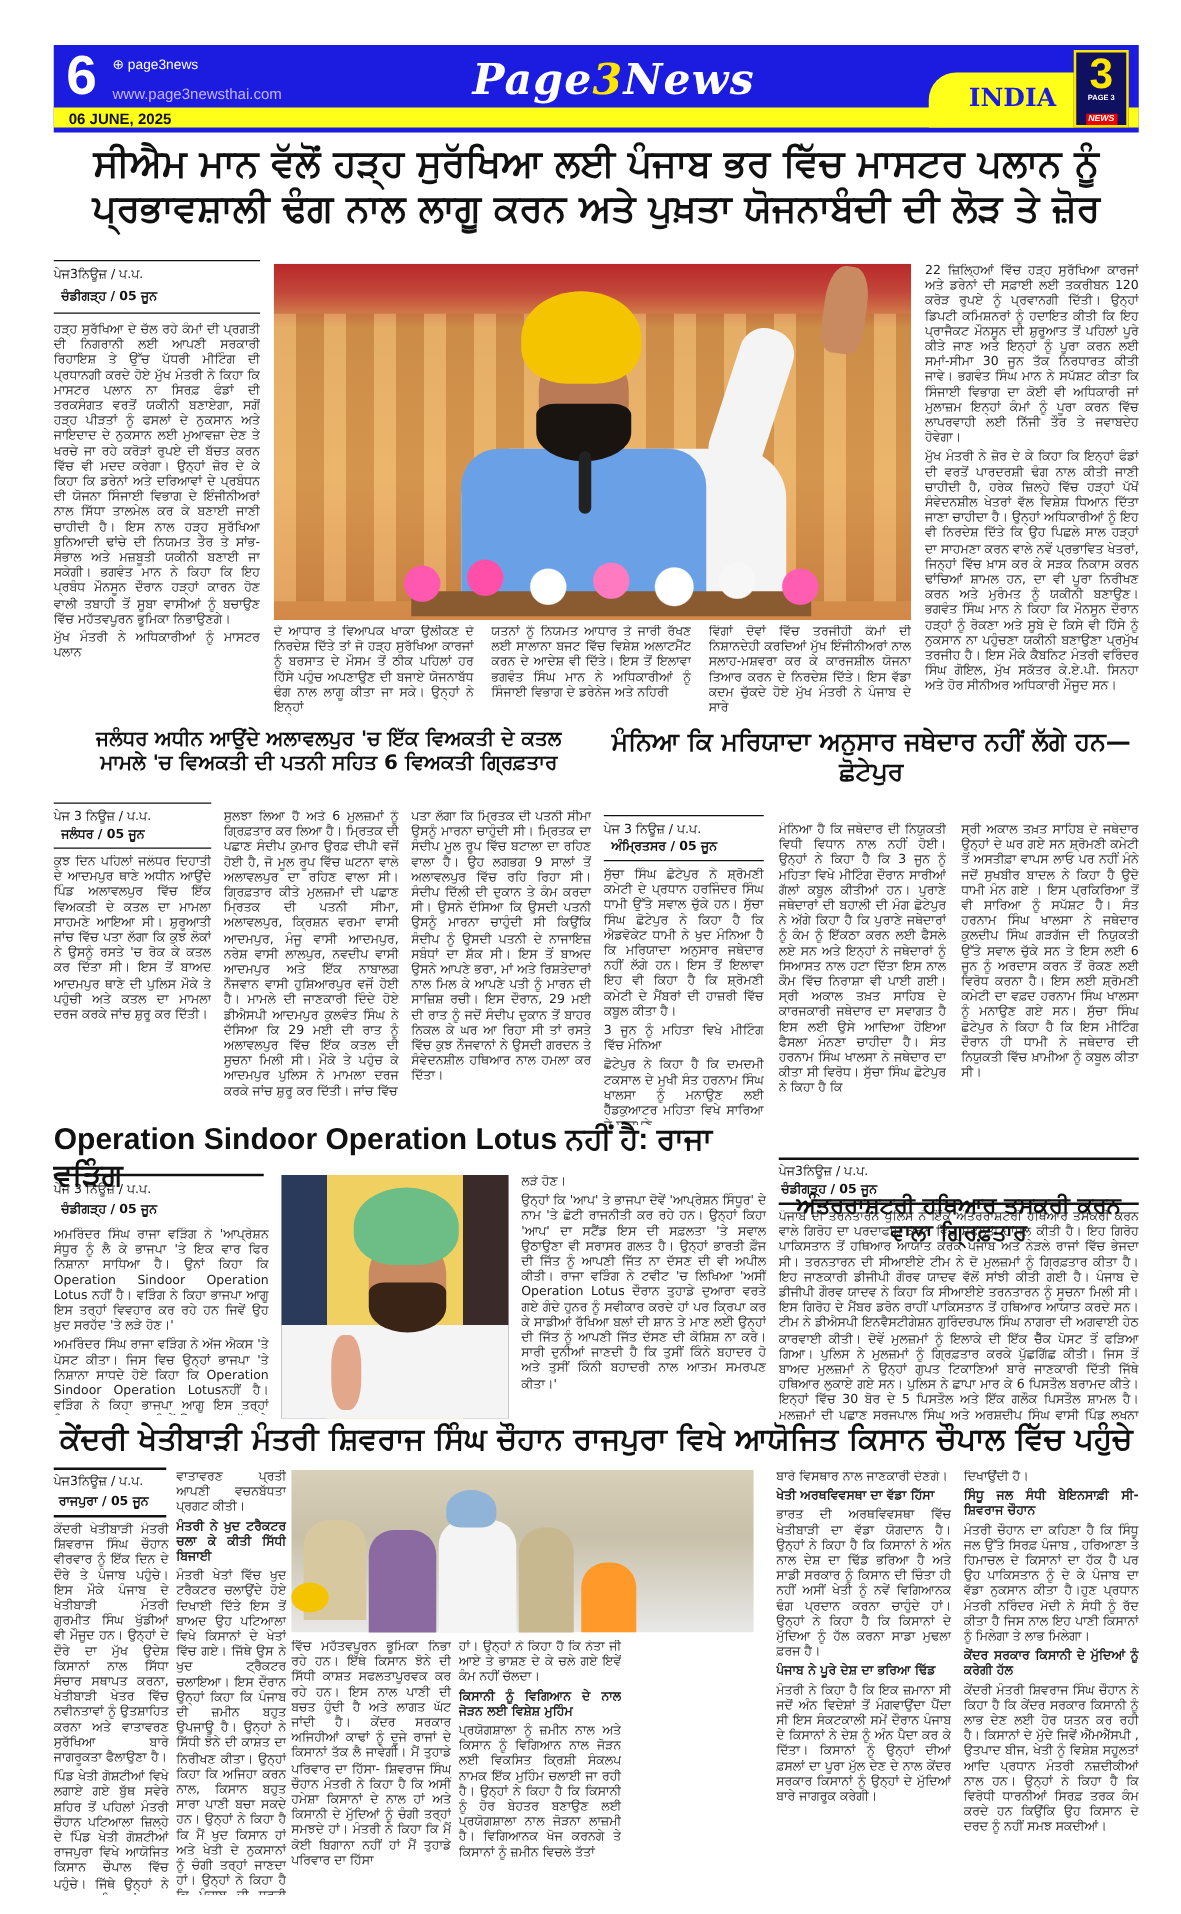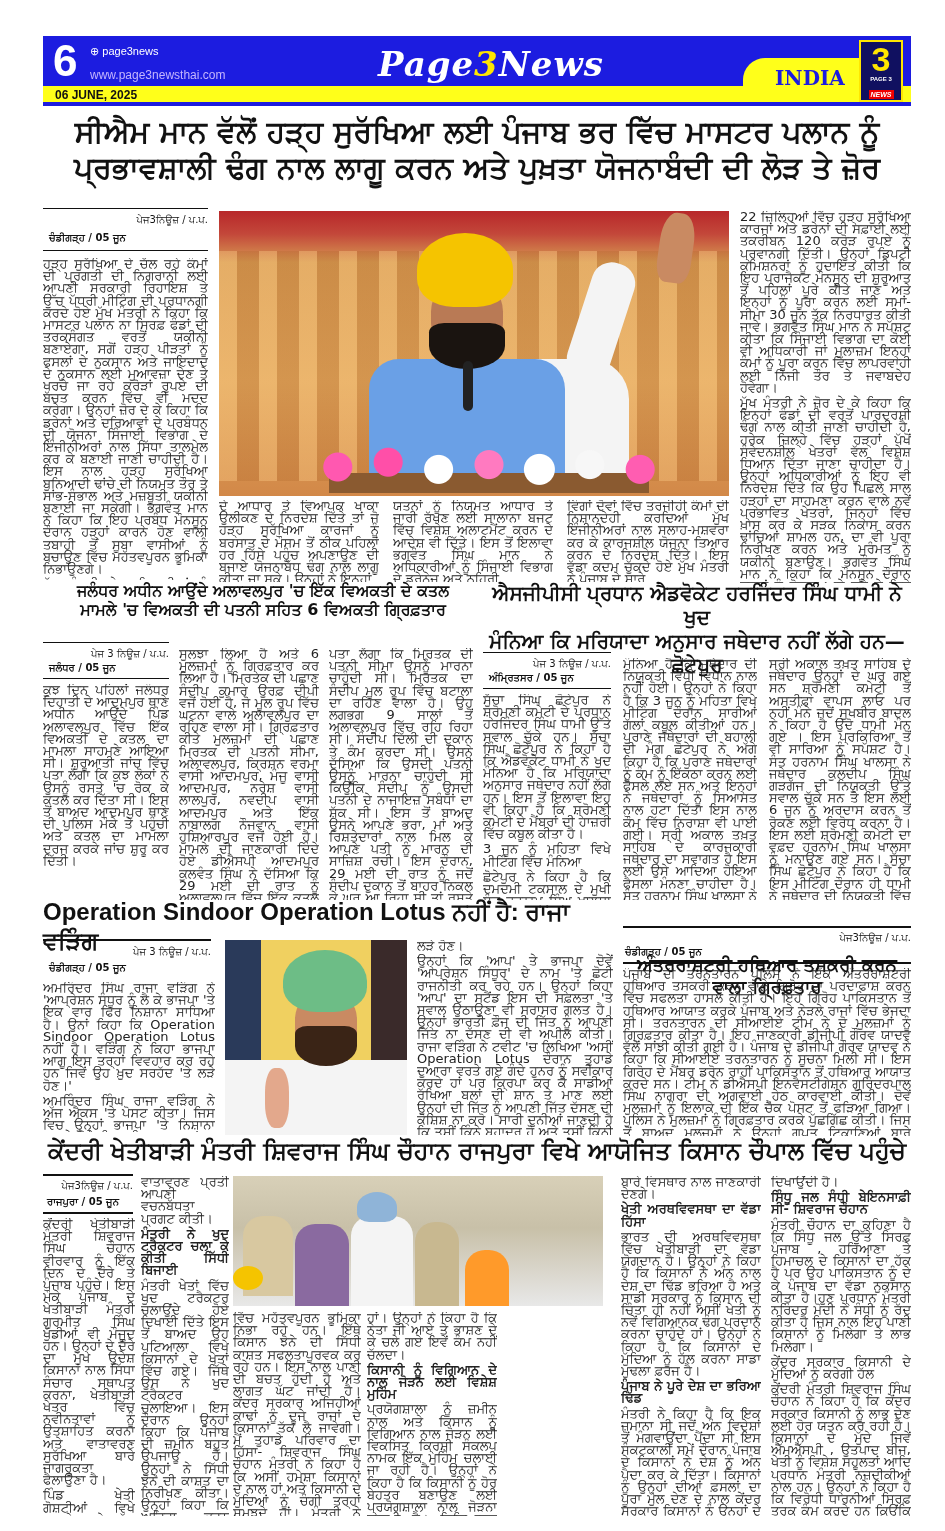--- a/index.html
+++ b/index.html
@@ -18,23 +18,23 @@
 .india{position:absolute;left:732px;top:30px;font:bold 20px "DejaVu Serif",serif;color:#1c1ce0}
 .logo{position:absolute;left:816px;top:4px;width:44px;height:62px;background:#101060;border:2px solid #ffe600;text-align:center}
 .logo .l3{font:bold 34px "Liberation Sans",sans-serif;color:#ffe600;line-height:34px}
 .logo .lt{font:bold 6px "Liberation Sans",sans-serif;color:#fff}
 .logo .ln{display:inline-block;background:#e00;color:#fff;font:bold italic 7px "Liberation Sans",sans-serif;padding:1px 2px;margin-top:1px}
 
 .hl{position:absolute;font-weight:bold;color:#111;text-align:center;line-height:1.2}
 .main-hl{left:0;top:78px;width:868px;font-size:30px}
 .rule{position:absolute;height:2px;background:#111}
 .thin{position:absolute;height:1px;background:#111}
-.byline{position:absolute;font-size:10px;color:#111;text-align:right}
+.byline{position:absolute;font-size:10px;color:#111;text-align:left}
 .dateline{position:absolute;font-size:10px;color:#111;font-weight:bold}
-.col{position:absolute;font-size:13px;line-height:12.2px;text-align:justify;color:#222;overflow:hidden}
+.col{position:absolute;font-size:10px;line-height:12.2px;text-align:justify;color:#222;overflow:hidden}
 .col p{margin-bottom:3px}
 .photo{position:absolute;overflow:hidden}
 
 .p1bg{position:absolute;inset:0;background:linear-gradient(180deg,#b8282a 0%,#c3473a 8%,#d79a52 18%,#e2a65c 60%,#d28848 100%)}
 .p1curtain{position:absolute;left:0;top:40px;width:100%;height:230px;background:repeating-linear-gradient(90deg,rgba(255,210,140,.35) 0 18px,rgba(170,100,40,.25) 18px 40px)}
 .p1turban{position:absolute;left:198px;top:22px;width:96px;height:74px;background:#f5c400;border-radius:50% 50% 38% 38%}
 .p1face{position:absolute;left:212px;top:70px;width:72px;height:76px;background:#b97a55;border-radius:40% 40% 45% 45%}
 .p1beard{position:absolute;left:210px;top:112px;width:76px;height:46px;background:#1a1410;border-radius:20% 20% 50% 50%}
 .p1shirt{position:absolute;left:150px;top:148px;width:260px;height:120px;background:#f4f4f4;border-radius:40px 40px 0 0}
 .p1jacket{position:absolute;left:150px;top:148px;width:196px;height:120px;background:#6aa0e6;border-radius:30px 30px 0 0}
@@ -124,21 +124,20 @@
   <div class="byline" style="left:0;top:612px;width:126px">ਪੇਜ 3 ਨਿਊਜ਼ / ਪ.ਪ.</div>
   <div class="dateline" style="left:6px;top:626px">ਜਲੰਧਰ / 05 ਜੂਨ</div>
   <div class="thin" style="left:0;top:642px;width:126px"></div>
   <div class="col" style="left:0;top:648px;width:126px;height:216px">
     <p>ਕੁਝ ਦਿਨ ਪਹਿਲਾਂ ਜਲੰਧਰ ਦਿਹਾਤੀ ਦੇ ਆਦਮਪੁਰ ਥਾਣੇ ਅਧੀਨ ਆਉਂਦੇ ਪਿੰਡ ਅਲਾਵਲਪੁਰ ਵਿੱਚ ਇੱਕ ਵਿਅਕਤੀ ਦੇ ਕਤਲ ਦਾ ਮਾਮਲਾ ਸਾਹਮਣੇ ਆਇਆ ਸੀ। ਸ਼ੁਰੂਆਤੀ ਜਾਂਚ ਵਿੱਚ ਪਤਾ ਲੱਗਾ ਕਿ ਕੁਝ ਲੋਕਾਂ ਨੇ ਉਸਨੂੰ ਰਸਤੇ 'ਚ ਰੋਕ ਕੇ ਕਤਲ ਕਰ ਦਿੱਤਾ ਸੀ। ਇਸ ਤੋਂ ਬਾਅਦ ਆਦਮਪੁਰ ਥਾਣੇ ਦੀ ਪੁਲਿਸ ਮੌਕੇ ਤੇ ਪਹੁੰਚੀ ਅਤੇ ਕਤਲ ਦਾ ਮਾਮਲਾ ਦਰਜ ਕਰਕੇ ਜਾਂਚ ਸ਼ੁਰੂ ਕਰ ਦਿੱਤੀ।</p>
   </div>
   <div class="col" style="left:136px;top:612px;width:140px;height:252px">ਸੁਲਝਾ ਲਿਆ ਹੈ ਅਤੇ 6 ਮੁਲਜ਼ਮਾਂ ਨੂੰ ਗ੍ਰਿਫ਼ਤਾਰ ਕਰ ਲਿਆ ਹੈ। ਮ੍ਰਿਤਕ ਦੀ ਪਛਾਣ ਸੰਦੀਪ ਕੁਮਾਰ ਉਰਫ਼ ਦੀਪੀ ਵਜੋਂ ਹੋਈ ਹੈ, ਜੋ ਮੂਲ ਰੂਪ ਵਿੱਚ ਘਟਨਾ ਵਾਲੇ ਅਲਾਵਲਪੁਰ ਦਾ ਰਹਿਣ ਵਾਲਾ ਸੀ। ਗ੍ਰਿਫ਼ਤਾਰ ਕੀਤੇ ਮੁਲਜ਼ਮਾਂ ਦੀ ਪਛਾਣ ਮ੍ਰਿਤਕ ਦੀ ਪਤਨੀ ਸੀਮਾ, ਅਲਾਵਲਪੁਰ, ਕ੍ਰਿਸ਼ਨ ਵਰਮਾ ਵਾਸੀ ਆਦਮਪੁਰ, ਮੰਜੂ ਵਾਸੀ ਆਦਮਪੁਰ, ਨਰੇਸ਼ ਵਾਸੀ ਲਾਲਪੁਰ, ਨਵਦੀਪ ਵਾਸੀ ਆਦਮਪੁਰ ਅਤੇ ਇੱਕ ਨਾਬਾਲਗ ਨੌਜਵਾਨ ਵਾਸੀ ਹੁਸ਼ਿਆਰਪੁਰ ਵਜੋਂ ਹੋਈ ਹੈ। ਮਾਮਲੇ ਦੀ ਜਾਣਕਾਰੀ ਦਿੰਦੇ ਹੋਏ ਡੀਐਸਪੀ ਆਦਮਪੁਰ ਕੁਲਵੰਤ ਸਿੰਘ ਨੇ ਦੱਸਿਆ ਕਿ 29 ਮਈ ਦੀ ਰਾਤ ਨੂੰ ਅਲਾਵਲਪੁਰ ਵਿੱਚ ਇੱਕ ਕਤਲ ਦੀ ਸੂਚਨਾ ਮਿਲੀ ਸੀ। ਮੌਕੇ ਤੇ ਪਹੁੰਚ ਕੇ ਆਦਮਪੁਰ ਪੁਲਿਸ ਨੇ ਮਾਮਲਾ ਦਰਜ ਕਰਕੇ ਜਾਂਚ ਸ਼ੁਰੂ ਕਰ ਦਿੱਤੀ। ਜਾਂਚ ਵਿੱਚ</div>
   <div class="col" style="left:286px;top:612px;width:144px;height:252px">ਪਤਾ ਲੱਗਾ ਕਿ ਮ੍ਰਿਤਕ ਦੀ ਪਤਨੀ ਸੀਮਾ ਉਸਨੂੰ ਮਾਰਨਾ ਚਾਹੁੰਦੀ ਸੀ। ਮ੍ਰਿਤਕ ਦਾ ਸੰਦੀਪ ਮੂਲ ਰੂਪ ਵਿੱਚ ਬਟਾਲਾ ਦਾ ਰਹਿਣ ਵਾਲਾ ਹੈ। ਉਹ ਲਗਭਗ 9 ਸਾਲਾਂ ਤੋਂ ਅਲਾਵਲਪੁਰ ਵਿੱਚ ਰਹਿ ਰਿਹਾ ਸੀ। ਸੰਦੀਪ ਦਿੱਲੀ ਦੀ ਦੁਕਾਨ ਤੇ ਕੰਮ ਕਰਦਾ ਸੀ। ਉਸਨੇ ਦੱਸਿਆ ਕਿ ਉਸਦੀ ਪਤਨੀ ਉਸਨੂੰ ਮਾਰਨਾ ਚਾਹੁੰਦੀ ਸੀ ਕਿਉਂਕਿ ਸੰਦੀਪ ਨੂੰ ਉਸਦੀ ਪਤਨੀ ਦੇ ਨਾਜਾਇਜ਼ ਸਬੰਧਾਂ ਦਾ ਸ਼ੱਕ ਸੀ। ਇਸ ਤੋਂ ਬਾਅਦ ਉਸਨੇ ਆਪਣੇ ਭਰਾ, ਮਾਂ ਅਤੇ ਰਿਸ਼ਤੇਦਾਰਾਂ ਨਾਲ ਮਿਲ ਕੇ ਆਪਣੇ ਪਤੀ ਨੂੰ ਮਾਰਨ ਦੀ ਸਾਜ਼ਿਸ਼ ਰਚੀ। ਇਸ ਦੌਰਾਨ, 29 ਮਈ ਦੀ ਰਾਤ ਨੂੰ ਜਦੋਂ ਸੰਦੀਪ ਦੁਕਾਨ ਤੋਂ ਬਾਹਰ ਨਿਕਲ ਕੇ ਘਰ ਆ ਰਿਹਾ ਸੀ ਤਾਂ ਰਸਤੇ ਵਿੱਚ ਕੁਝ ਨੌਜਵਾਨਾਂ ਨੇ ਉਸਦੀ ਗਰਦਨ ਤੇ ਸੰਵੇਦਨਸ਼ੀਲ ਹਥਿਆਰ ਨਾਲ ਹਮਲਾ ਕਰ ਦਿੱਤਾ।</div>
 
   <div class="hl" style="left:440px;top:545px;width:428px;font-size:20px">
-    <div>ਐਸਜੀਪੀਸੀ ਪ੍ਰਧਾਨ ਐਡਵੋਕੇਟ ਹਰਜਿੰਦਰ ਸਿੰਘ ਧਾਮੀ ਨੇ ਖੁਦ</div>
     <div>ਮੰਨਿਆ ਕਿ ਮਰਿਯਾਦਾ ਅਨੁਸਾਰ ਜਥੇਦਾਰ ਨਹੀਂ ਲੱਗੇ ਹਨ— ਛੋਟੇਪੁਰ</div>
   </div>
   <div class="thin" style="left:440px;top:616px;width:128px"></div>
   <div class="byline" style="left:440px;top:622px;width:128px">ਪੇਜ 3 ਨਿਊਜ਼ / ਪ.ਪ.</div>
   <div class="dateline" style="left:446px;top:636px">ਅੰਮ੍ਰਿਤਸਰ / 05 ਜੂਨ</div>
   <div class="thin" style="left:440px;top:652px;width:128px"></div>
   <div class="col" style="left:440px;top:658px;width:128px;height:206px">
     <p>ਸੁੱਚਾ ਸਿੰਘ ਛੋਟੇਪੁਰ ਨੇ ਸ਼੍ਰੋਮਣੀ ਕਮੇਟੀ ਦੇ ਪ੍ਰਧਾਨ ਹਰਜਿੰਦਰ ਸਿੰਘ ਧਾਮੀ ਉੱਤੇ ਸਵਾਲ ਚੁੱਕੇ ਹਨ। ਸੁੱਚਾ ਸਿੰਘ ਛੋਟੇਪੁਰ ਨੇ ਕਿਹਾ ਹੈ ਕਿ ਐਡਵੋਕੇਟ ਧਾਮੀ ਨੇ ਖੁਦ ਮੰਨਿਆ ਹੈ ਕਿ ਮਰਿਯਾਦਾ ਅਨੁਸਾਰ ਜਥੇਦਾਰ ਨਹੀਂ ਲੱਗੇ ਹਨ। ਇਸ ਤੋਂ ਇਲਾਵਾ ਇਹ ਵੀ ਕਿਹਾ ਹੈ ਕਿ ਸ਼੍ਰੋਮਣੀ ਕਮੇਟੀ ਦੇ ਮੈਂਬਰਾਂ ਦੀ ਹਾਜ਼ਰੀ ਵਿੱਚ ਕਬੂਲ ਕੀਤਾ ਹੈ।</p>
     <p>3 ਜੂਨ ਨੂੰ ਮਹਿਤਾ ਵਿਖੇ ਮੀਟਿੰਗ ਵਿੱਚ ਮੰਨਿਆ</p>
     <p>ਛੋਟੇਪੁਰ ਨੇ ਕਿਹਾ ਹੈ ਕਿ ਦਮਦਮੀ ਟਕਸਾਲ ਦੇ ਮੁਖੀ ਸੰਤ ਹਰਨਾਮ ਸਿੰਘ ਖਾਲਸਾ ਨੂੰ ਮਨਾਉਣ ਲਈ ਹੈੱਡਕੁਆਟਰ ਮਹਿਤਾ ਵਿਖੇ ਸਾਰਿਆ ਦੇ ਸਾਹਮਣੇ</p>
@@ -210,16 +209,16 @@
     <p>ਬਾਰੇ ਵਿਸਥਾਰ ਨਾਲ ਜਾਣਕਾਰੀ ਦੇਣਗੇ।</p>
     <p style="font-weight:bold">ਖੇਤੀ ਅਰਥਵਿਵਸਥਾ ਦਾ ਵੱਡਾ ਹਿੱਸਾ</p>
     <p>ਭਾਰਤ ਦੀ ਅਰਥਵਿਵਸਥਾ ਵਿੱਚ ਖੇਤੀਬਾੜੀ ਦਾ ਵੱਡਾ ਯੋਗਦਾਨ ਹੈ। ਉਨ੍ਹਾਂ ਨੇ ਕਿਹਾ ਹੈ ਕਿ ਕਿਸਾਨਾਂ ਨੇ ਅੰਨ ਨਾਲ ਦੇਸ਼ ਦਾ ਢਿੱਡ ਭਰਿਆ ਹੈ ਅਤੇ ਸਾਡੀ ਸਰਕਾਰ ਨੂੰ ਕਿਸਾਨ ਦੀ ਚਿੰਤਾ ਹੀ ਨਹੀਂ ਅਸੀਂ ਖੇਤੀ ਨੂੰ ਨਵੇਂ ਵਿਗਿਆਨਕ ਢੰਗ ਪ੍ਰਦਾਨ ਕਰਨਾ ਚਾਹੁੰਦੇ ਹਾਂ। ਉਨ੍ਹਾਂ ਨੇ ਕਿਹਾ ਹੈ ਕਿ ਕਿਸਾਨਾਂ ਦੇ ਮੁੱਦਿਆ ਨੂੰ ਹੱਲ ਕਰਨਾ ਸਾਡਾ ਮੁਢਲਾ ਫ਼ਰਜ ਹੈ।</p>
     <p style="font-weight:bold">ਪੰਜਾਬ ਨੇ ਪੂਰੇ ਦੇਸ਼ ਦਾ ਭਰਿਆ ਢਿੱਡ</p>
     <p>ਮੰਤਰੀ ਨੇ ਕਿਹਾ ਹੈ ਕਿ ਇਕ ਜ਼ਮਾਨਾ ਸੀ ਜਦੋਂ ਅੰਨ ਵਿਦੇਸ਼ਾਂ ਤੋਂ ਮੰਗਵਾਉਂਦਾ ਪੈਂਦਾ ਸੀ ਇਸ ਸੰਕਟਕਾਲੀ ਸਮੇਂ ਦੌਰਾਨ ਪੰਜਾਬ ਦੇ ਕਿਸਾਨਾਂ ਨੇ ਦੇਸ਼ ਨੂੰ ਅੰਨ ਪੈਦਾ ਕਰ ਕੇ ਦਿੱਤਾ। ਕਿਸਾਨਾਂ ਨੂੰ ਉਨ੍ਹਾਂ ਦੀਆਂ ਫ਼ਸਲਾਂ ਦਾ ਪੂਰਾ ਮੁੱਲ ਦੇਣ ਦੇ ਨਾਲ ਕੇਂਦਰ ਸਰਕਾਰ ਕਿਸਾਨਾਂ ਨੂੰ ਉਨ੍ਹਾਂ ਦੇ ਮੁੱਦਿਆਂ ਬਾਰੇ ਜਾਗਰੂਕ ਕਰੇਗੀ।</p>
   </div>
   <div class="col" style="left:728px;top:1140px;width:140px;height:340px">
     <p>ਦਿਖਾਉਂਦੀ ਹੈ।</p>
     <p style="font-weight:bold">ਸਿੰਧੂ ਜਲ ਸੰਧੀ ਬੇਇਨਸਾਫ਼ੀ ਸੀ- ਸ਼ਿਵਰਾਜ ਚੌਹਾਨ</p>
     <p>ਮੰਤਰੀ ਚੌਹਾਨ ਦਾ ਕਹਿਣਾ ਹੈ ਕਿ ਸਿੰਧੂ ਜਲ ਉੱਤੇ ਸਿਰਫ਼ ਪੰਜਾਬ , ਹਰਿਆਣਾ ਤੇ ਹਿਮਾਚਲ ਦੇ ਕਿਸਾਨਾਂ ਦਾ ਹੱਕ ਹੈ ਪਰ ਉਹ ਪਾਕਿਸਤਾਨ ਨੂੰ ਦੇ ਕੇ ਪੰਜਾਬ ਦਾ ਵੱਡਾ ਨੁਕਸਾਨ ਕੀਤਾ ਹੈ।ਹੁਣ ਪ੍ਰਧਾਨ ਮੰਤਰੀ ਨਰਿੰਦਰ ਮੋਦੀ ਨੇ ਸੰਧੀ ਨੂੰ ਰੱਦ ਕੀਤਾ ਹੈ ਜਿਸ ਨਾਲ ਇਹ ਪਾਣੀ ਕਿਸਾਨਾਂ ਨੂੰ ਮਿਲੇਗਾ ਤੇ ਲਾਭ ਮਿਲੇਗਾ।</p>
-    <p style="font-weight:normal">ਕੇਂਦਰ ਸਰਕਾਰ ਕਿਸਾਨੀ ਦੇ ਮੁੱਦਿਆਂ ਨੂੰ ਕਰੇਗੀ ਹੱਲ</p>
+    <p style="font-weight:bold">ਕੇਂਦਰ ਸਰਕਾਰ ਕਿਸਾਨੀ ਦੇ ਮੁੱਦਿਆਂ ਨੂੰ ਕਰੇਗੀ ਹੱਲ</p>
     <p>ਕੇਂਦਰੀ ਮੰਤਰੀ ਸ਼ਿਵਰਾਜ ਸਿੰਘ ਚੌਹਾਨ ਨੇ ਕਿਹਾ ਹੈ ਕਿ ਕੇਂਦਰ ਸਰਕਾਰ ਕਿਸਾਨੀ ਨੂੰ ਲਾਭ ਦੇਣ ਲਈ ਹੋਰ ਯਤਨ ਕਰ ਰਹੀ ਹੈ। ਕਿਸਾਨਾਂ ਦੇ ਮੁੱਦੇ ਜਿਵੇਂ ਐੱਮਐੱਸਪੀ , ਉਤਪਾਦ ਬੀਜ, ਖੇਤੀ ਨੂੰ ਵਿਸ਼ੇਸ਼ ਸਹੂਲਤਾਂ ਆਦਿ ਪ੍ਰਧਾਨ ਮੰਤਰੀ ਨਜ਼ਦੀਕੀਆਂ ਨਾਲ ਹਨ। ਉਨ੍ਹਾਂ ਨੇ ਕਿਹਾ ਹੈ ਕਿ ਵਿਰੋਧੀ ਧਾਰਨੀਆਂ ਸਿਰਫ਼ ਤਰਕ ਕੰਮ ਕਰਦੇ ਹਨ ਕਿਉਂਕਿ ਉਹ ਕਿਸਾਨ ਦੇ ਦਰਦ ਨੂੰ ਨਹੀਂ ਸਮਝ ਸਕਦੀਆਂ।</p>
   </div>
 </div>
 
 </body></html>

